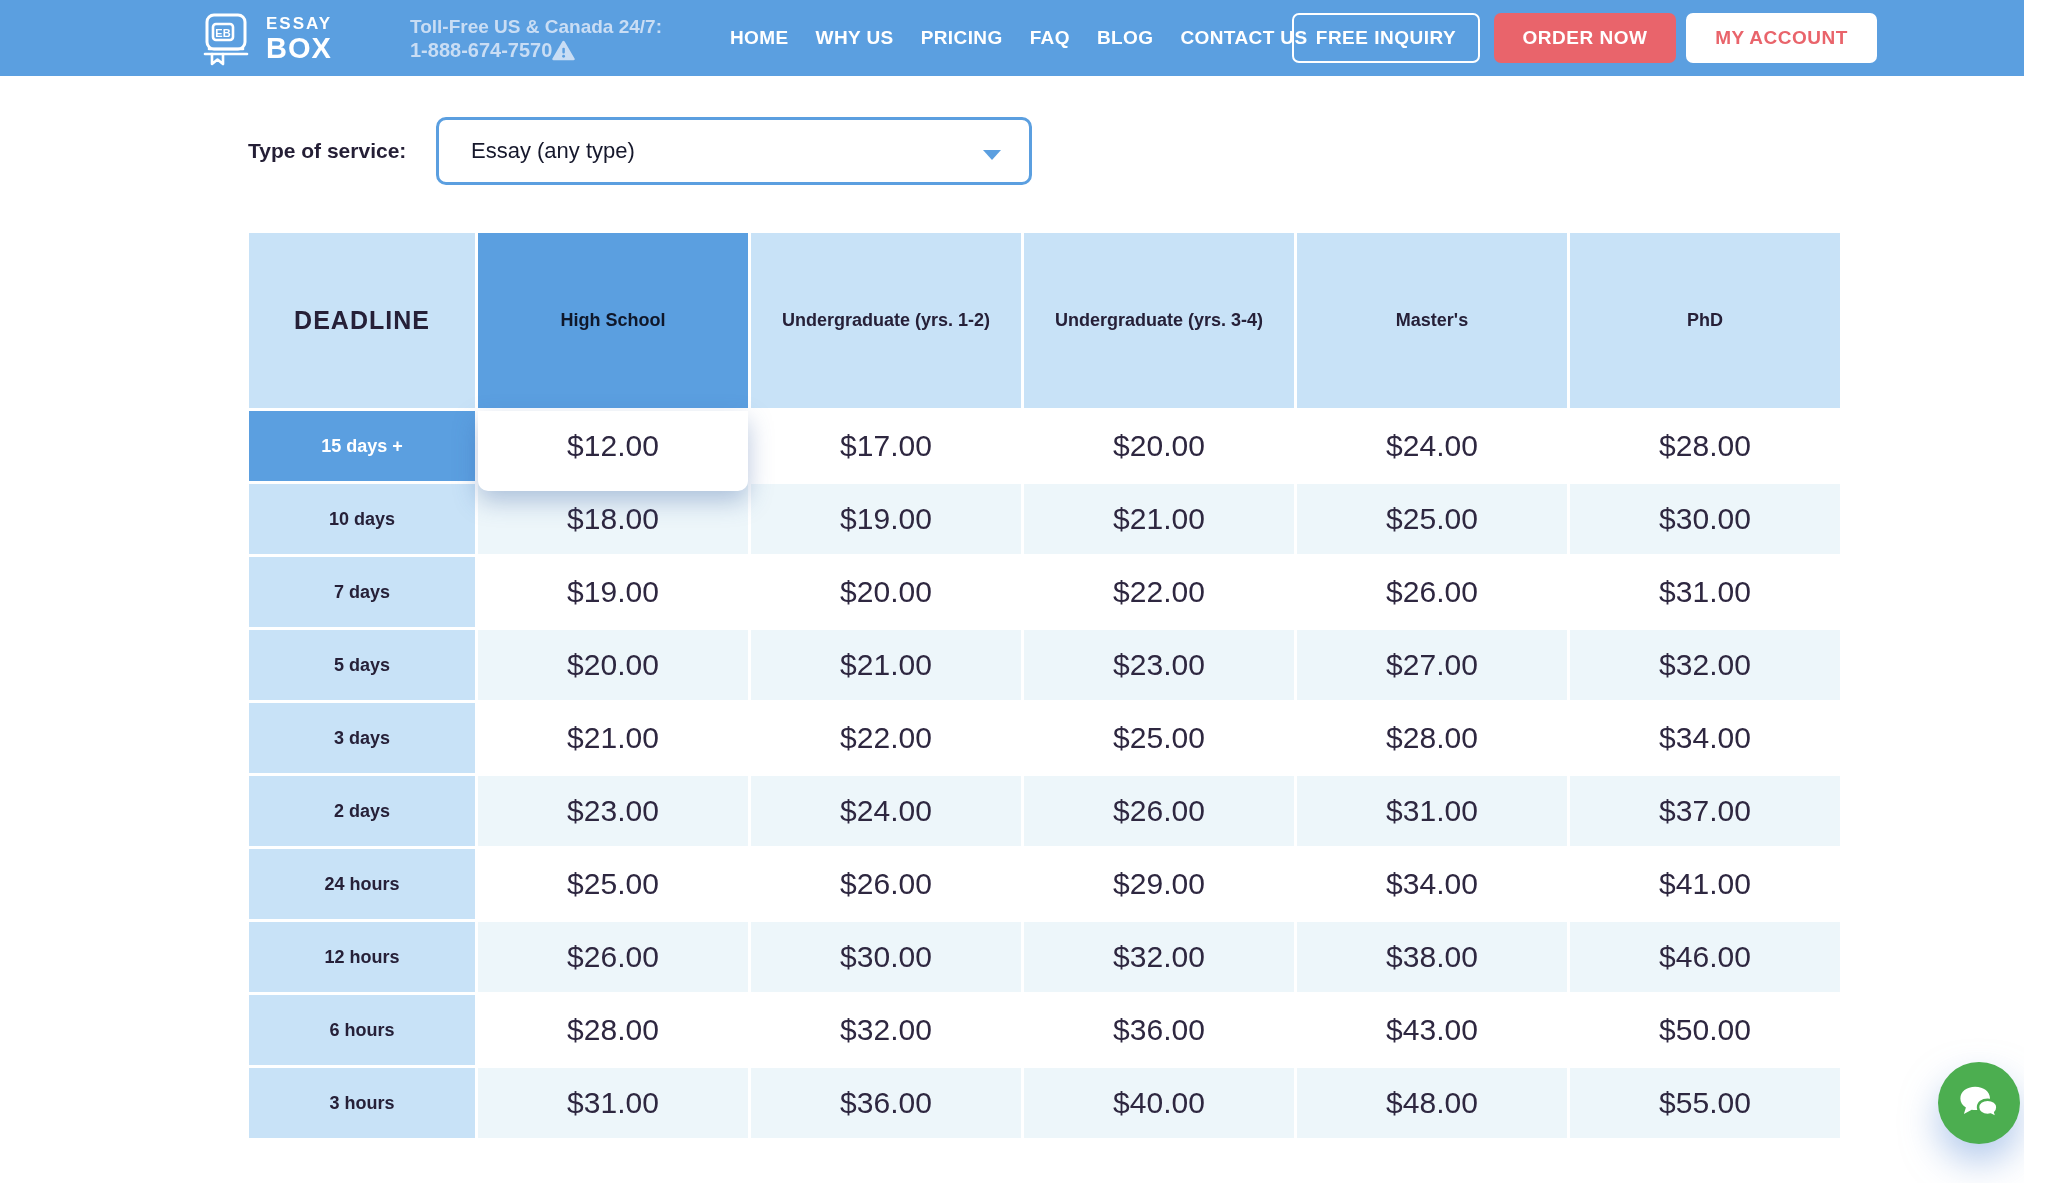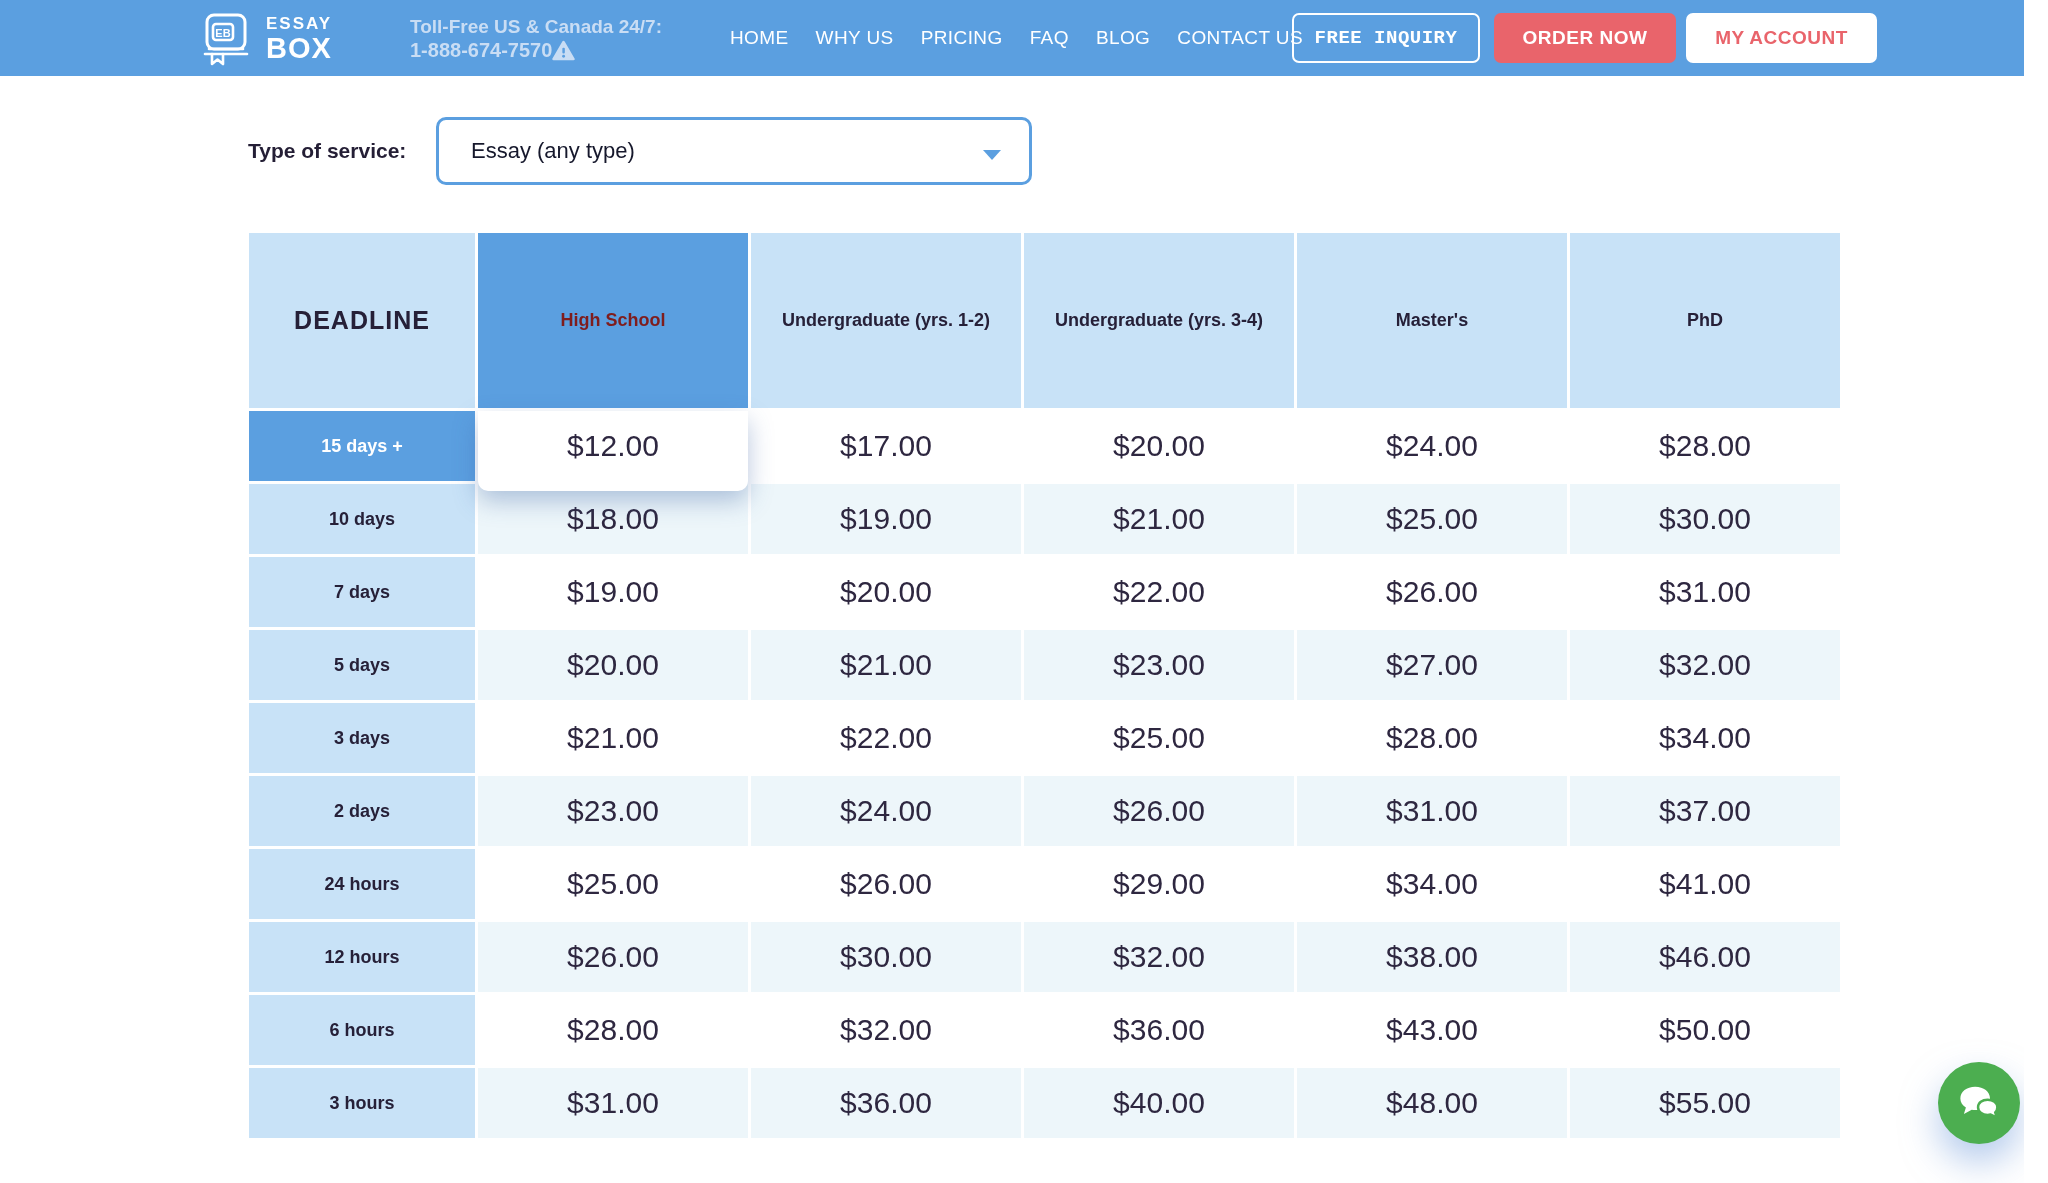--- a/index.html
+++ b/index.html
@@ -10,43 +10,43 @@
   
   .header { position:absolute; left:0; top:0; width:2048px; height:76px; background:#5b9fe0; }
   .logo { position:absolute; left:200px; top:12px; display:flex; align-items:center; gap:14px; cursor:pointer; text-decoration:none; }
   .logo-text { display:flex; flex-direction:column; color:#fff; line-height:1; }
   .logo-line1 { font-size:17px; font-weight:bold; letter-spacing:2px; }
   .logo-line2 { font-size:29px; font-weight:bold; letter-spacing:1px; margin-top:2px; }
   .phone { position:absolute; left:410px; top:15px; color:#c9ddf4; }
   .phone-label { font-size:19px; font-weight:600; line-height:23px; }
   .phone-number { font-size:20px; font-weight:bold; line-height:25px; display:flex; align-items:center; cursor:pointer; }
   .nav { position:absolute; left:730px; top:0; height:76px; display:flex; align-items:center; gap:27px; }
-  .nav a { color:#fff; font-size:19px; font-weight:400; letter-spacing:0.4px; text-decoration:none; cursor:pointer; white-space:nowrap; }
+  .nav a { color:#fff; font-size:19px; font-weight:700; letter-spacing:0.4px; text-decoration:none; cursor:pointer; white-space:nowrap; }
   .hbtn { position:absolute; top:13px; height:50px; border-radius:7px; display:flex; align-items:center; justify-content:center;
           font-size:19px; font-weight:bold; letter-spacing:0.5px; cursor:pointer; }
-  .btn-outline { left:1292px; width:188px; border:2px solid #fff; color:#fff; background:transparent;font-family:Liberation Mono, monospace; }
+  .btn-outline { left:1292px; width:188px; border:2px solid #fff; color:#fff; background:transparent; }
   .btn-red { left:1494px; width:182px; background:#e9646b; color:#fff; }
   .btn-white { left:1686px; width:191px; background:#fff; color:#e9646b; }
 
   
   .svc-label { position:absolute; left:248px; top:139px; font-size:21px; font-weight:bold; color:#241e35; }
   .dropdown { position:absolute; left:436px; top:117px; width:596px; height:68px; border:3px solid #5b9fe0; border-radius:10px;
               background:#fff; display:flex; align-items:center; cursor:pointer; }
   .dropdown-value { font-size:22px; color:#16182c; padding-left:32px; }
   .dropdown-arrow { position:absolute; right:28px; top:30px; width:0; height:0;
                     border-left:9px solid transparent; border-right:9px solid transparent; border-top:10px solid #5b9fe0; }
 
   
   .table { position:absolute; left:249px; top:233px; display:grid;
            grid-template-columns:226px 270px 270px 270px 270px 270px;
            grid-template-rows:175px; grid-auto-rows:70px; gap:3px; }
   .cell { display:flex; align-items:center; justify-content:center; text-align:center; }
   .hd { background:#c8e2f7; color:#262038; font-weight:bold; font-size:18px; line-height:1.35; padding:0 26px; cursor:pointer; }
   .hd-deadline { font-size:25px; letter-spacing:1px; padding:12px; }
-  .hd-selected { background:#5b9fe0; color:#7f1d1d; padding:0; }
+  .hd-selected { background:#5b9fe0; color:#0f172a; padding:0; }
   .deadline { background:#c8e2f7; color:#262038; font-weight:bold; font-size:18px; cursor:pointer; }
   .deadline-selected { background:#5b9fe0; color:#fff; }
   .price { background:#fff; font-size:30px; color:#2e2740; cursor:pointer; }
   .price.tint { background:#edf6fa; }
   .price.elevated { position:relative; z-index:2; height:80px; padding-bottom:10px; background:#fff;
                     border-radius:0 0 10px 10px; box-shadow:0 10px 24px rgba(55,95,160,0.35); }
 
   
   .chat-btn { position:absolute; left:1938px; top:1062px; width:82px; height:82px; border-radius:50%;
               background:#4cae50; display:flex; align-items:center; justify-content:center; cursor:pointer;

